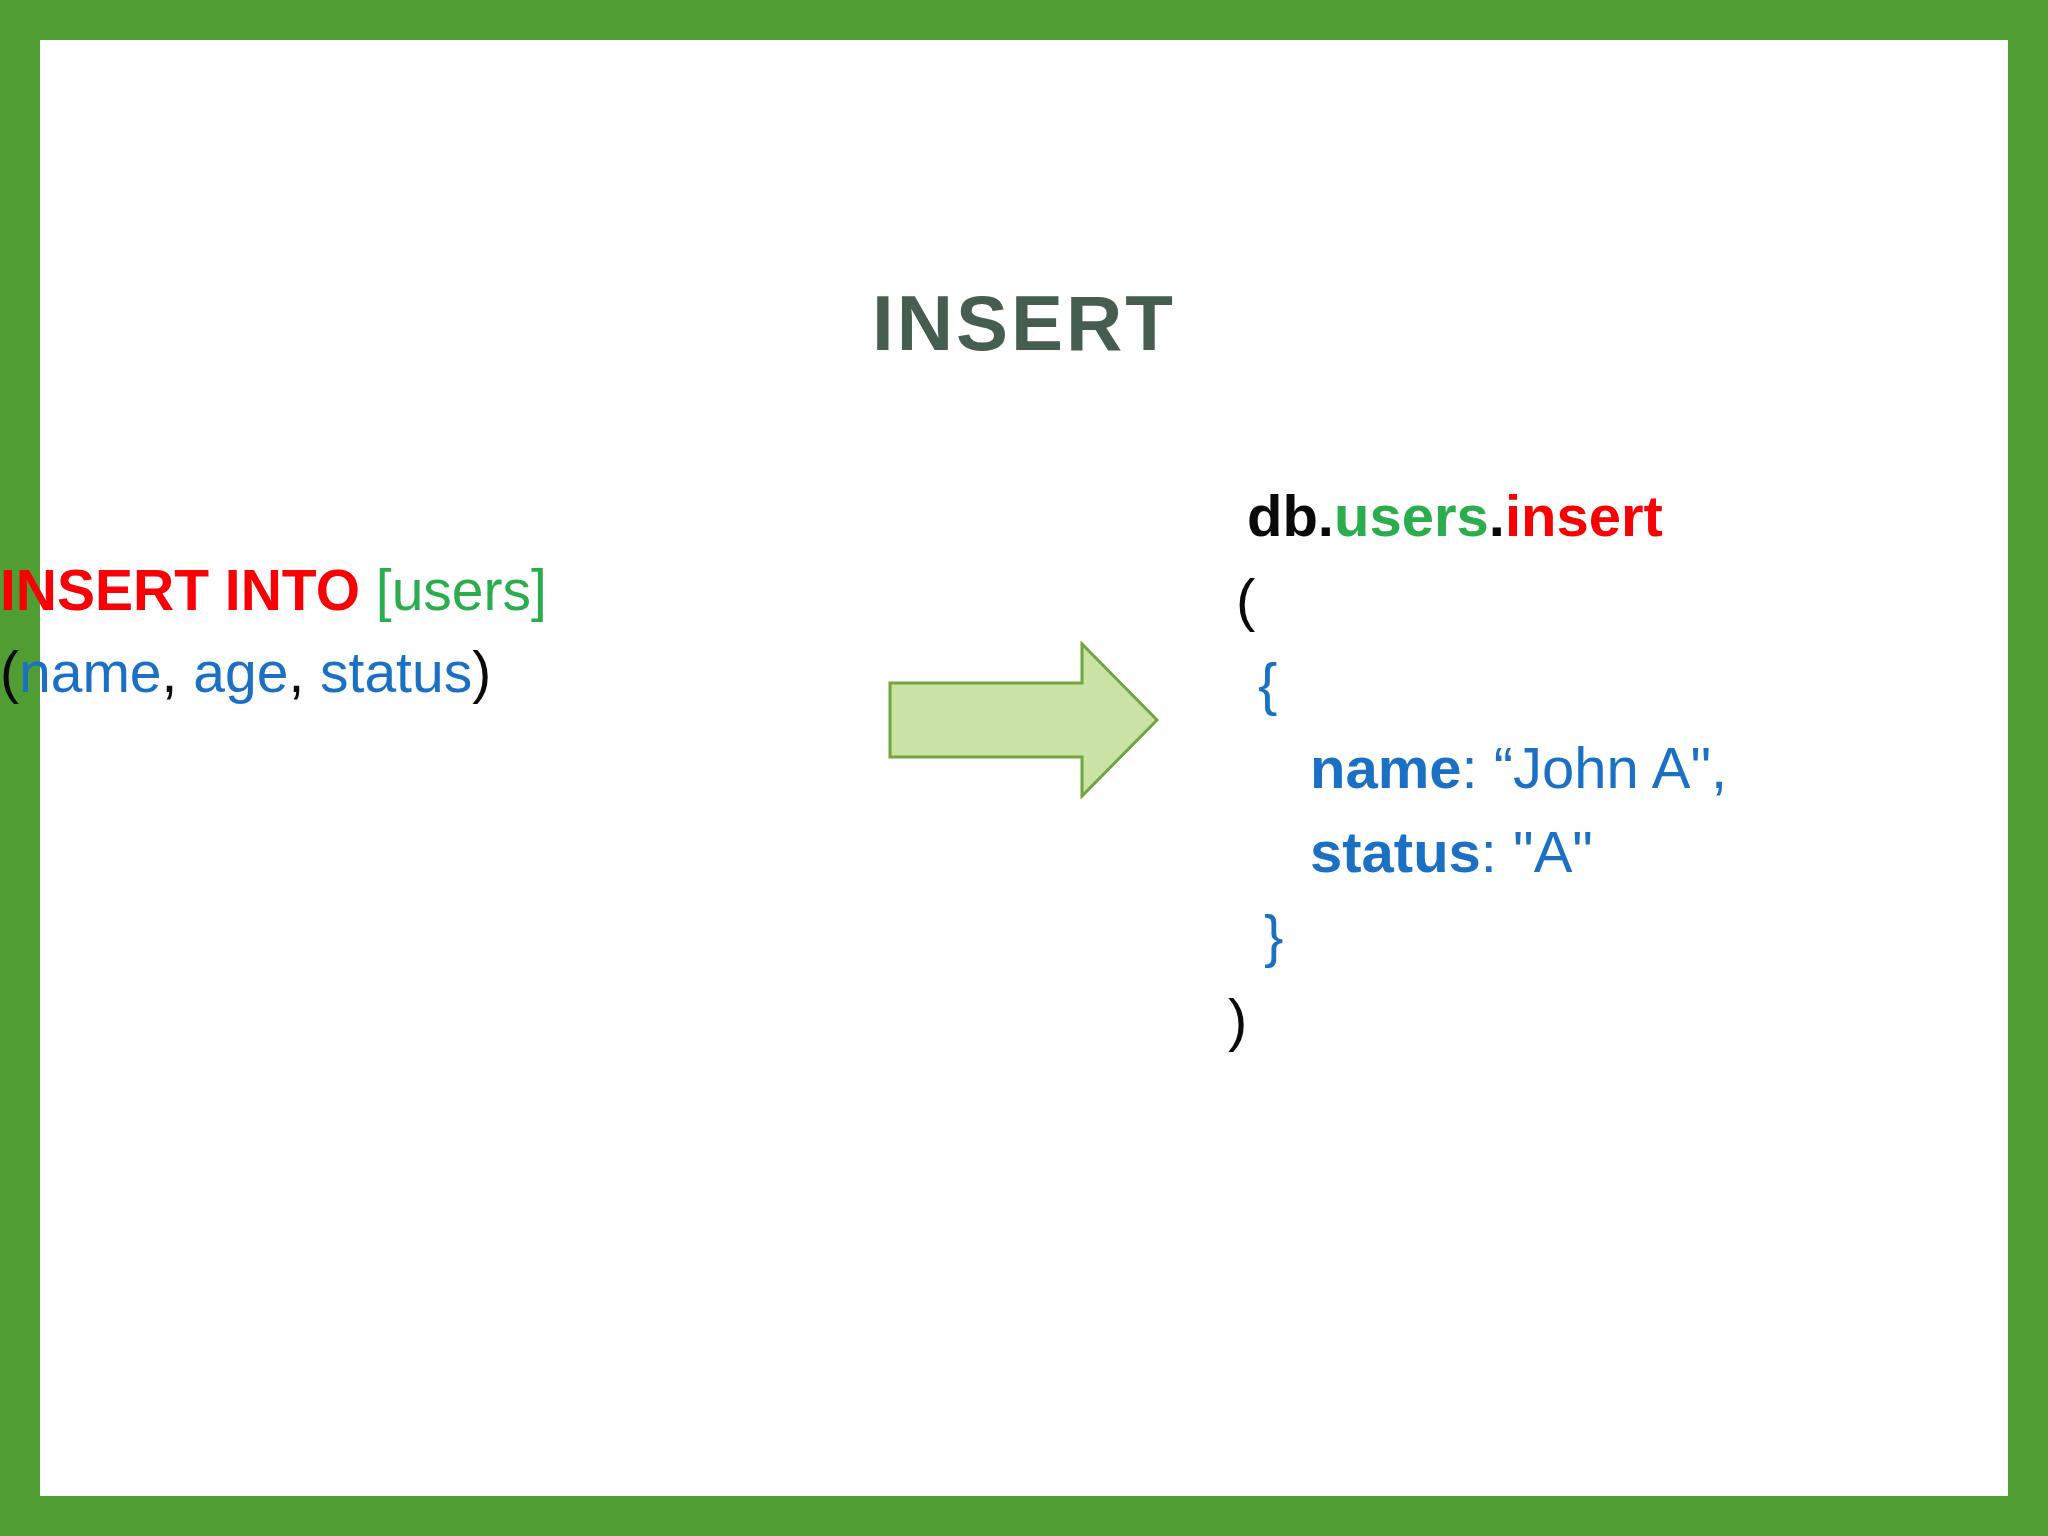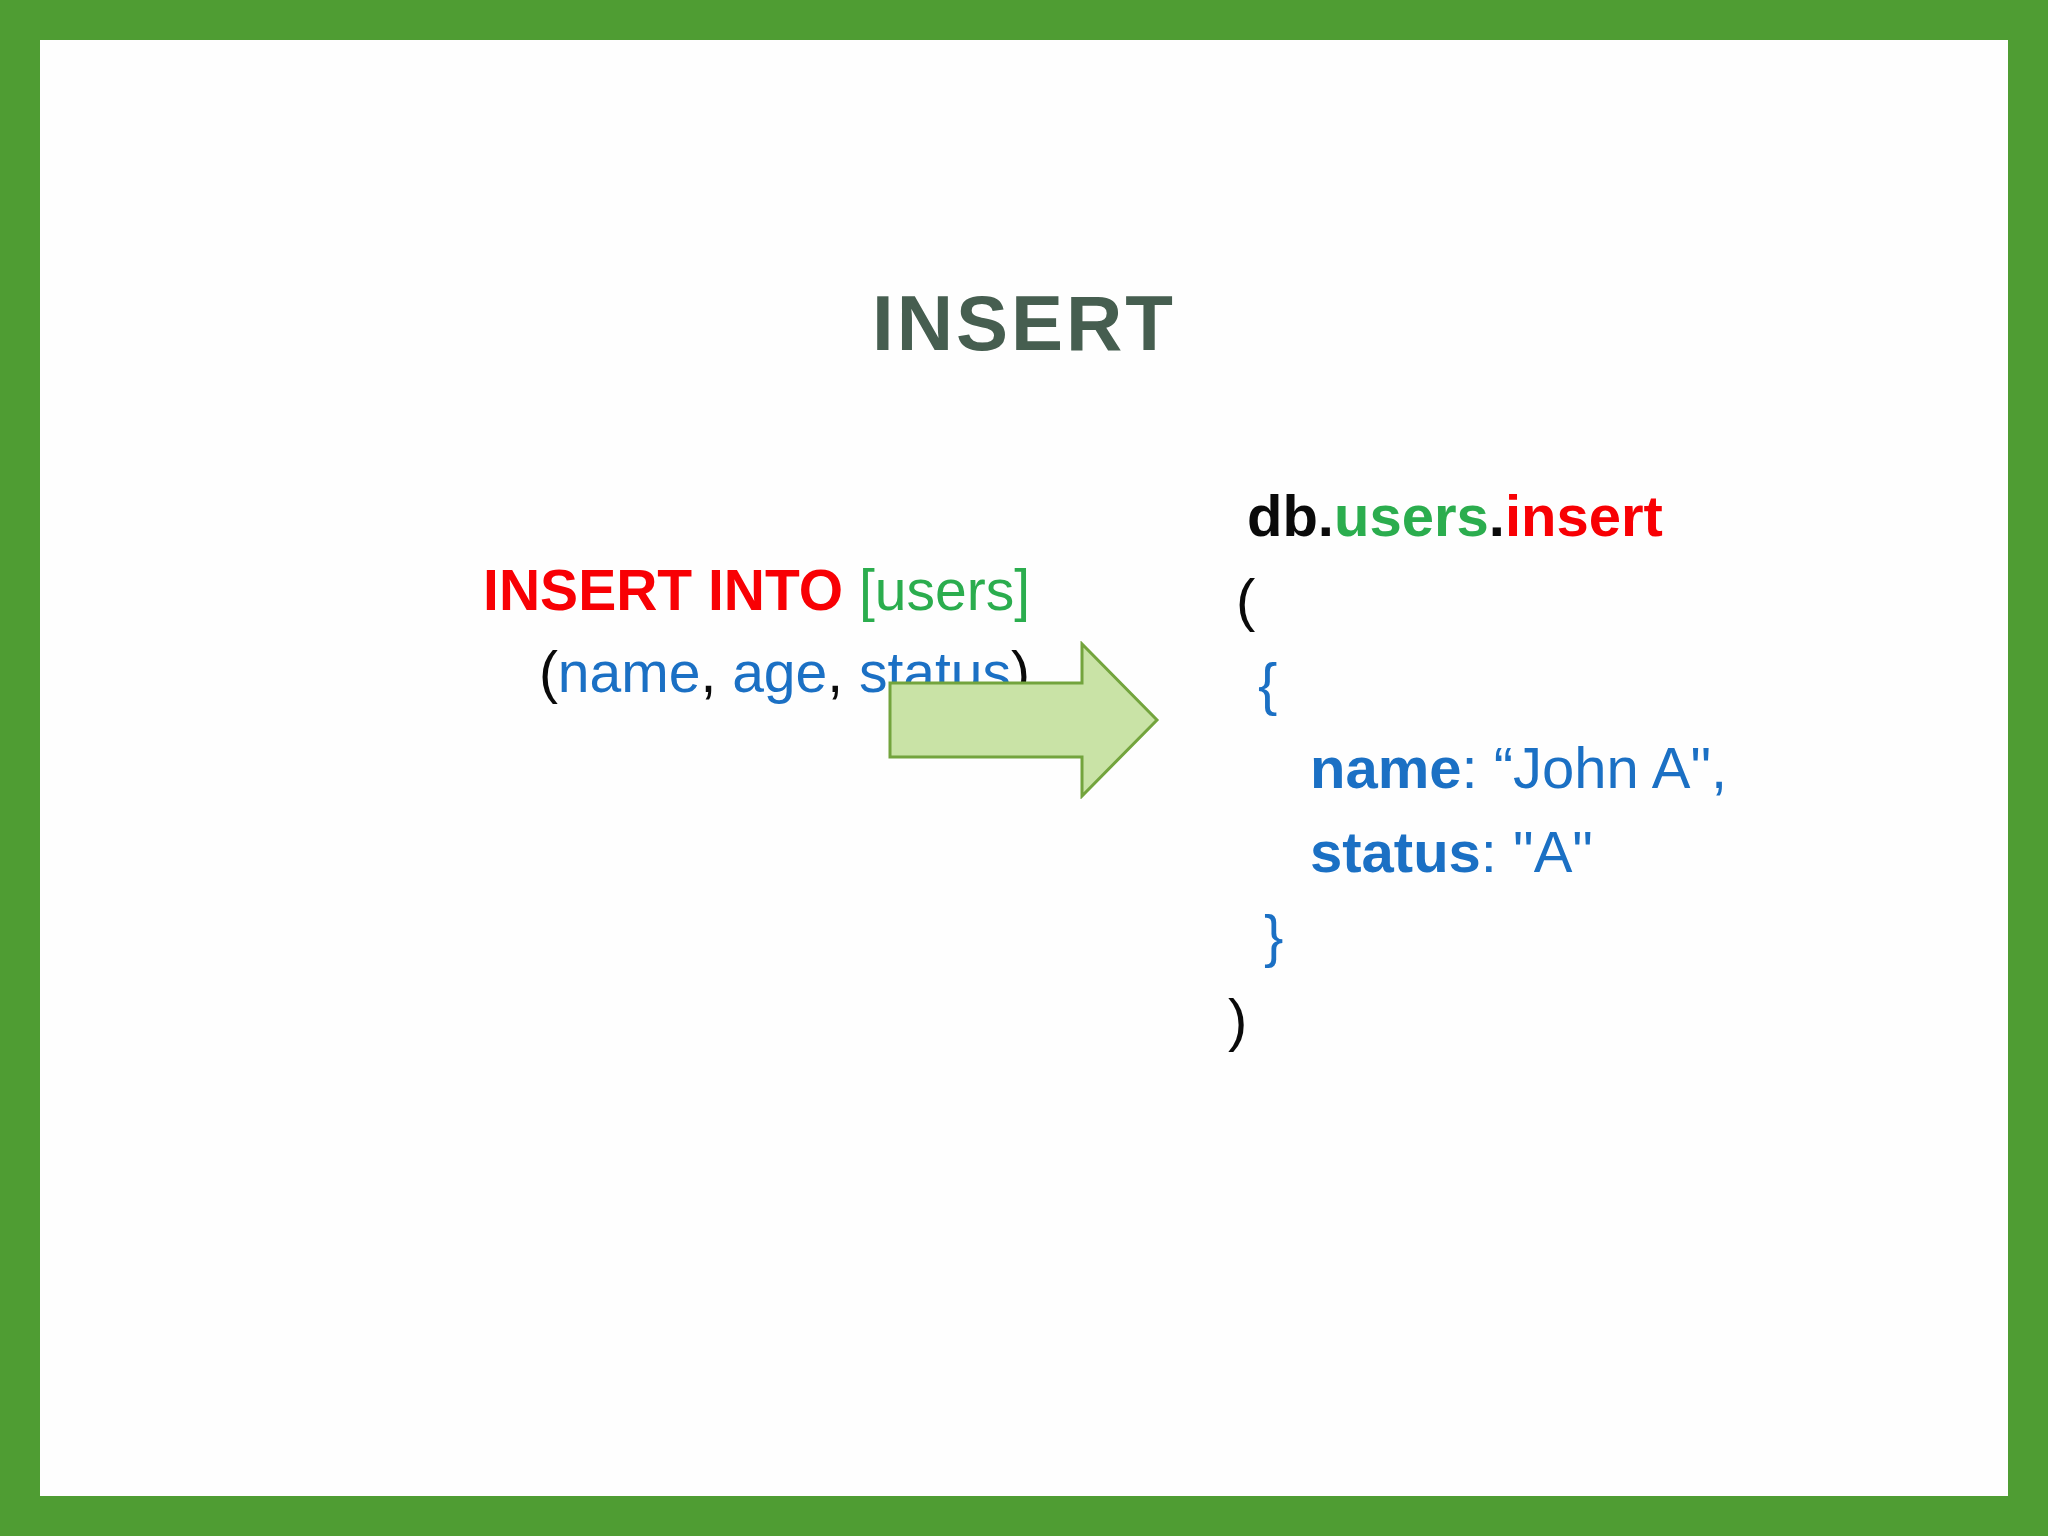--- a/index.html
+++ b/index.html
@@ -32,21 +32,21 @@
     font-weight: bold;
     letter-spacing: 3px;
     color: #465E50;
     line-height: 1;
   }
   .sql-block {
     position: absolute;
     top: 549px;
     left: 0;
     width: 1030px;
-    text-align: right;
+    text-align: left;
     font-size: 57px;
     line-height: 82px;
     color: #0A0A0A;
     white-space: nowrap;
   }
   .mongo-block {
     position: absolute;
     top: 474px;
     left: 1228px;
     font-size: 58px;

